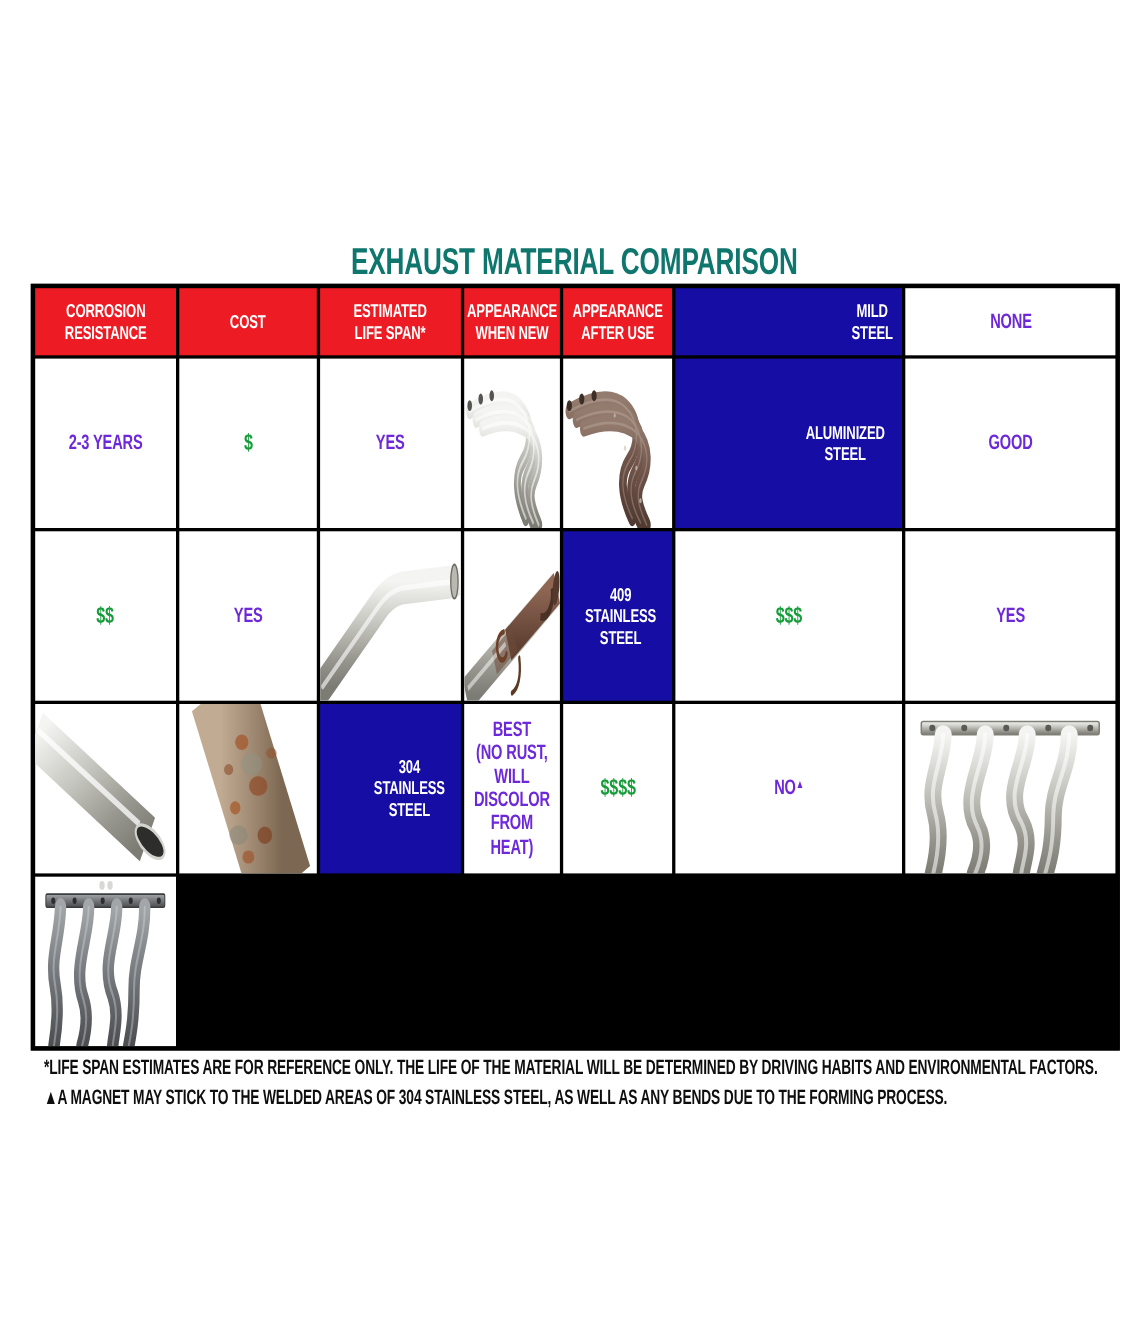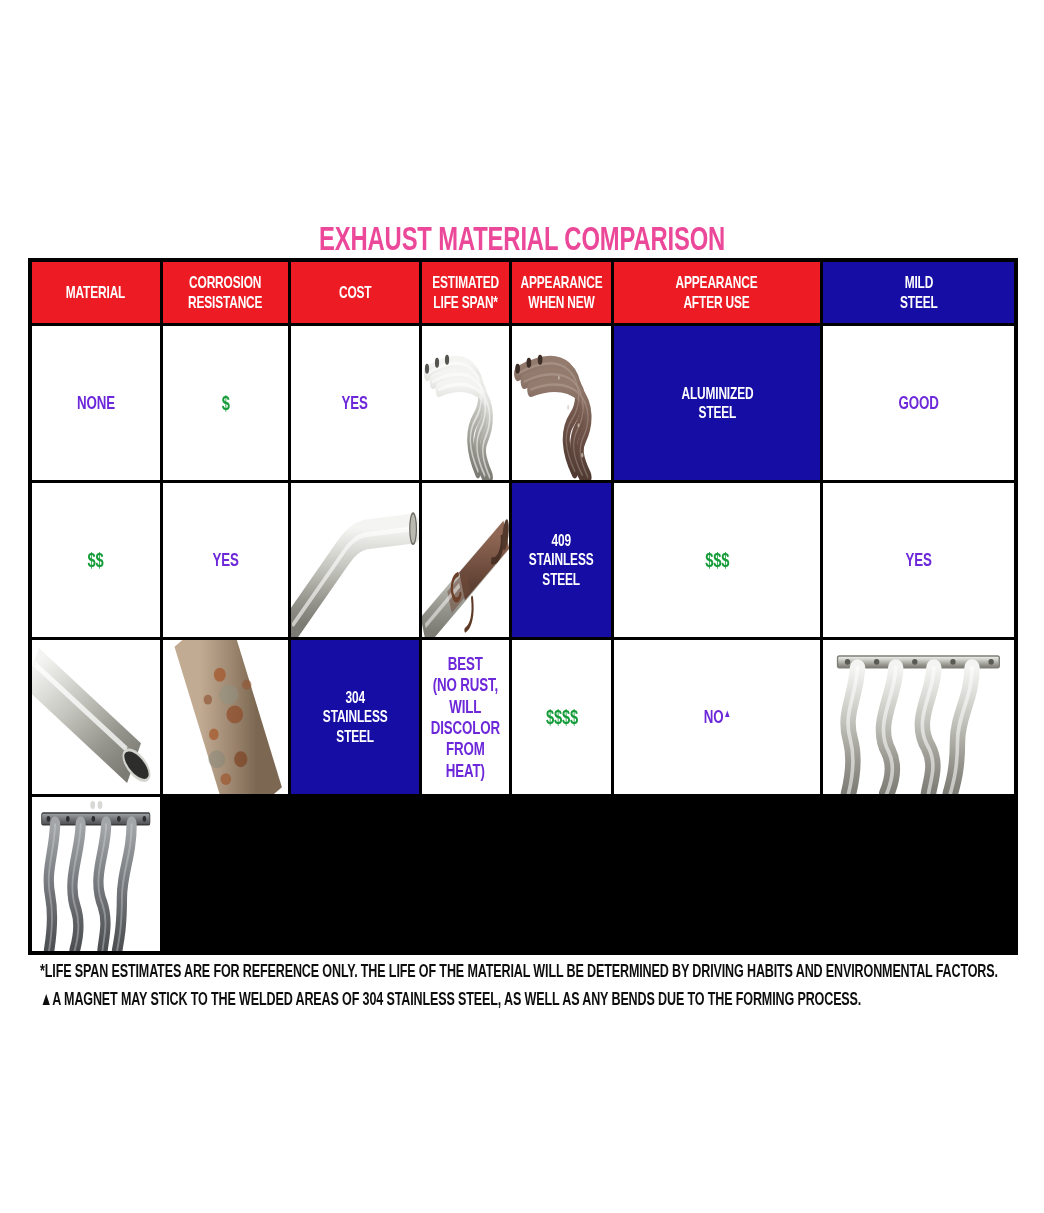--- a/index.html
+++ b/index.html
@@ -1,29 +1,29 @@
 <!DOCTYPE html>
 <html><head>
 <meta charset="utf-8">
 <style>
   html,body{margin:0;padding:0;background:#fff;}
   .page{position:relative;width:1044px;height:1213px;background:#ffffff;
         font-family:"Liberation Sans",sans-serif;color:#111;overflow:hidden;}
   .cond{display:inline-block;transform:scaleX(.7);transform-origin:50% 50%;
         white-space:pre-line;font-weight:bold;letter-spacing:-.2px;line-height:1.12;}
   .title{position:absolute;top:219px;left:0;width:100%;text-align:center;
-         font-size:34px;font-weight:bold;margin:0;color:#ec4899;}
+         font-size:34px;font-weight:bold;margin:0;color:#0f766e;}
   .tbl{position:absolute;left:28px;top:258px;width:990px;height:697px;box-sizing:border-box;
        border:4px solid #000;background:#000;display:grid;
        grid-template-columns:131fr 129fr 131fr 90fr 101fr 212fr 196fr;
        grid-template-rows:61px 154px 154px 154px 154px;gap:3px;}
   .cell{background:#fff;display:flex;align-items:center;justify-content:center;
         text-align:center;font-size:19px;overflow:hidden;position:relative;color:#6d28d9;}
   .head{background:#ED1C24;color:#fff;font-size:17px;}
-  .mat{background:#150DA4;color:#fff;font-size:17px;}
+  .mat{background:#150DA4;color:#fff;font-size:17px;justify-content:flex-end;}
   .cost-cell{color:#169C39;font-size:21px;}
   .photo{background:#fff;}
   .photo svg{position:absolute;left:0;top:0;width:100%;height:100%;}
   .tri{display:inline-block;font-size:11px;transform:translateY(-6px);}
   .notes{position:absolute;left:40px;top:960px;font-size:19px;font-weight:bold;color:#0e0e0e;}
   .note-line{height:28px;}
   .notes .cond{transform:scaleX(.66);transform-origin:0 50%;white-space:nowrap;display:block;}
 </style>
 </head>
 <body>
@@ -87,23 +87,20 @@
   </defs>
 </svg>
 
 <div class="page">
 
   <h1 class="title"><span class="cond">EXHAUST MATERIAL COMPARISON</span></h1>
 
   <div class="tbl">
 
     <div class="cell head">
-        <span class="cond">MATERIAL</span>
-      </div>
-    <div class="cell head">
         <span class="cond">CORROSION
 RESISTANCE</span>
       </div>
     <div class="cell head">
         <span class="cond">COST</span>
       </div>
     <div class="cell head">
         <span class="cond">ESTIMATED
 LIFE SPAN*</span>
       </div>
@@ -115,20 +112,23 @@
         <span class="cond">APPEARANCE
 AFTER USE</span>
       </div>
 
     <div class="cell mat">
         <span class="cond">MILD
 STEEL</span>
       </div>
     <div class="cell">
         <span class="cond">NONE</span>
+      </div>
+    <div class="cell">
+        <span class="cond">2-3 YEARS</span>
       </div>
     <div class="cell cost-cell">
         <span class="cond">$</span>
       </div>
     <div class="cell">
         <span class="cond"><span>YES</span><span class="tri"></span></span>
       </div>
     <div class="cell photo">
       <svg viewBox="0 0 210 155" preserveAspectRatio="none">
         <use href="#shpHeaders" stroke="url(#gSilver)" stroke-width="15"></use>

